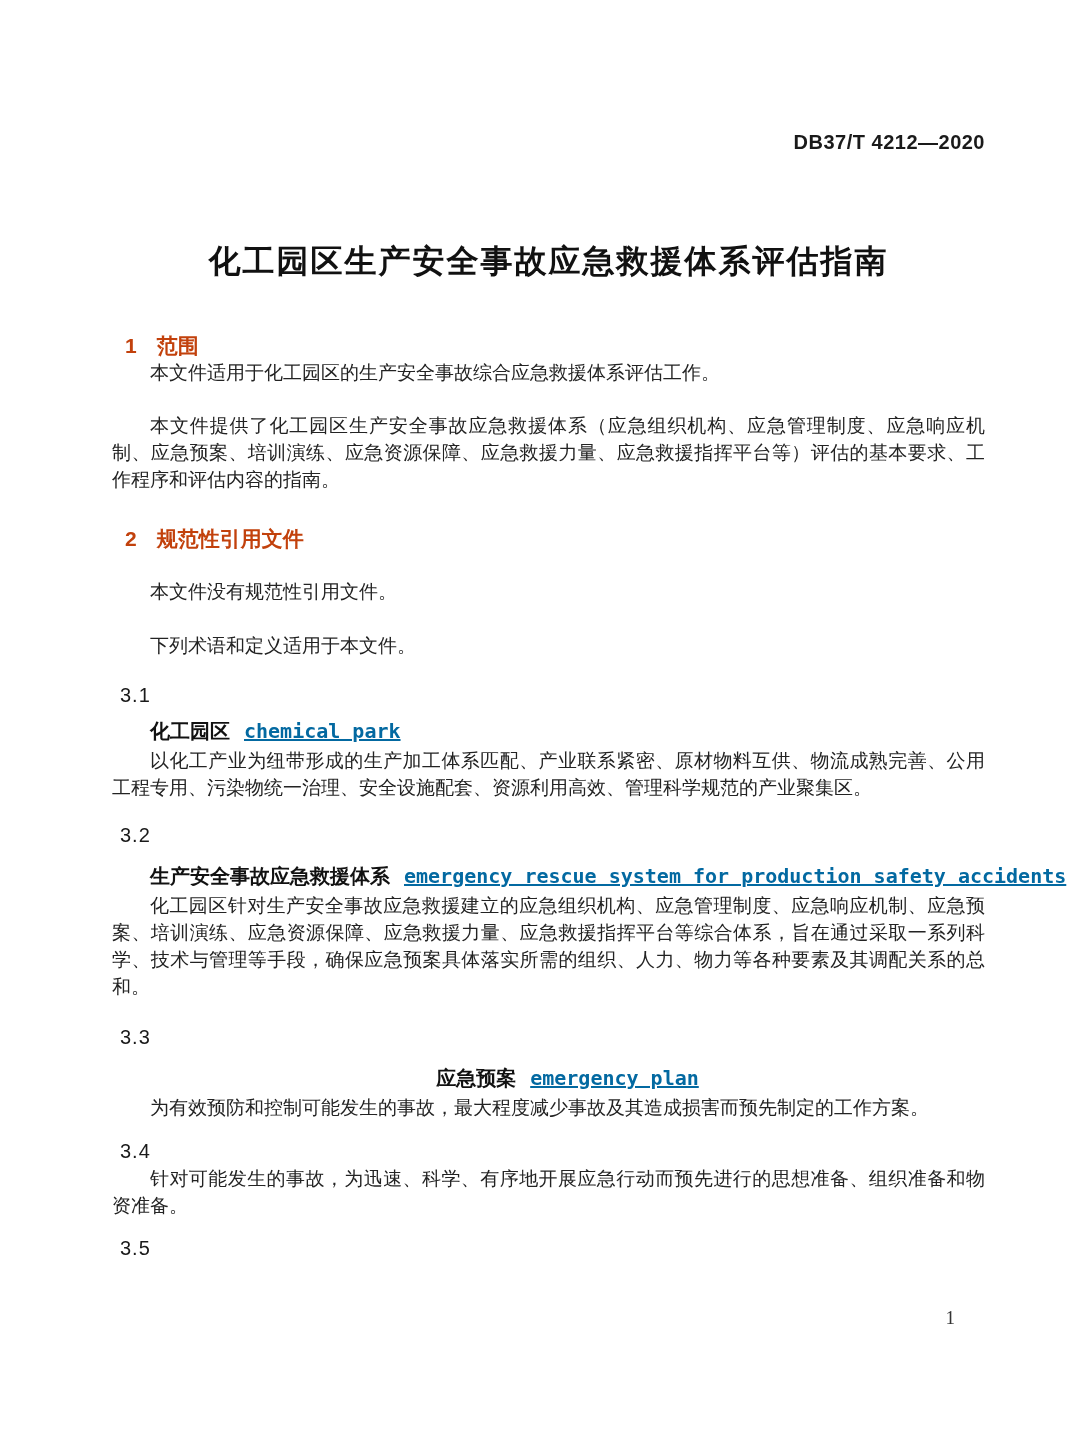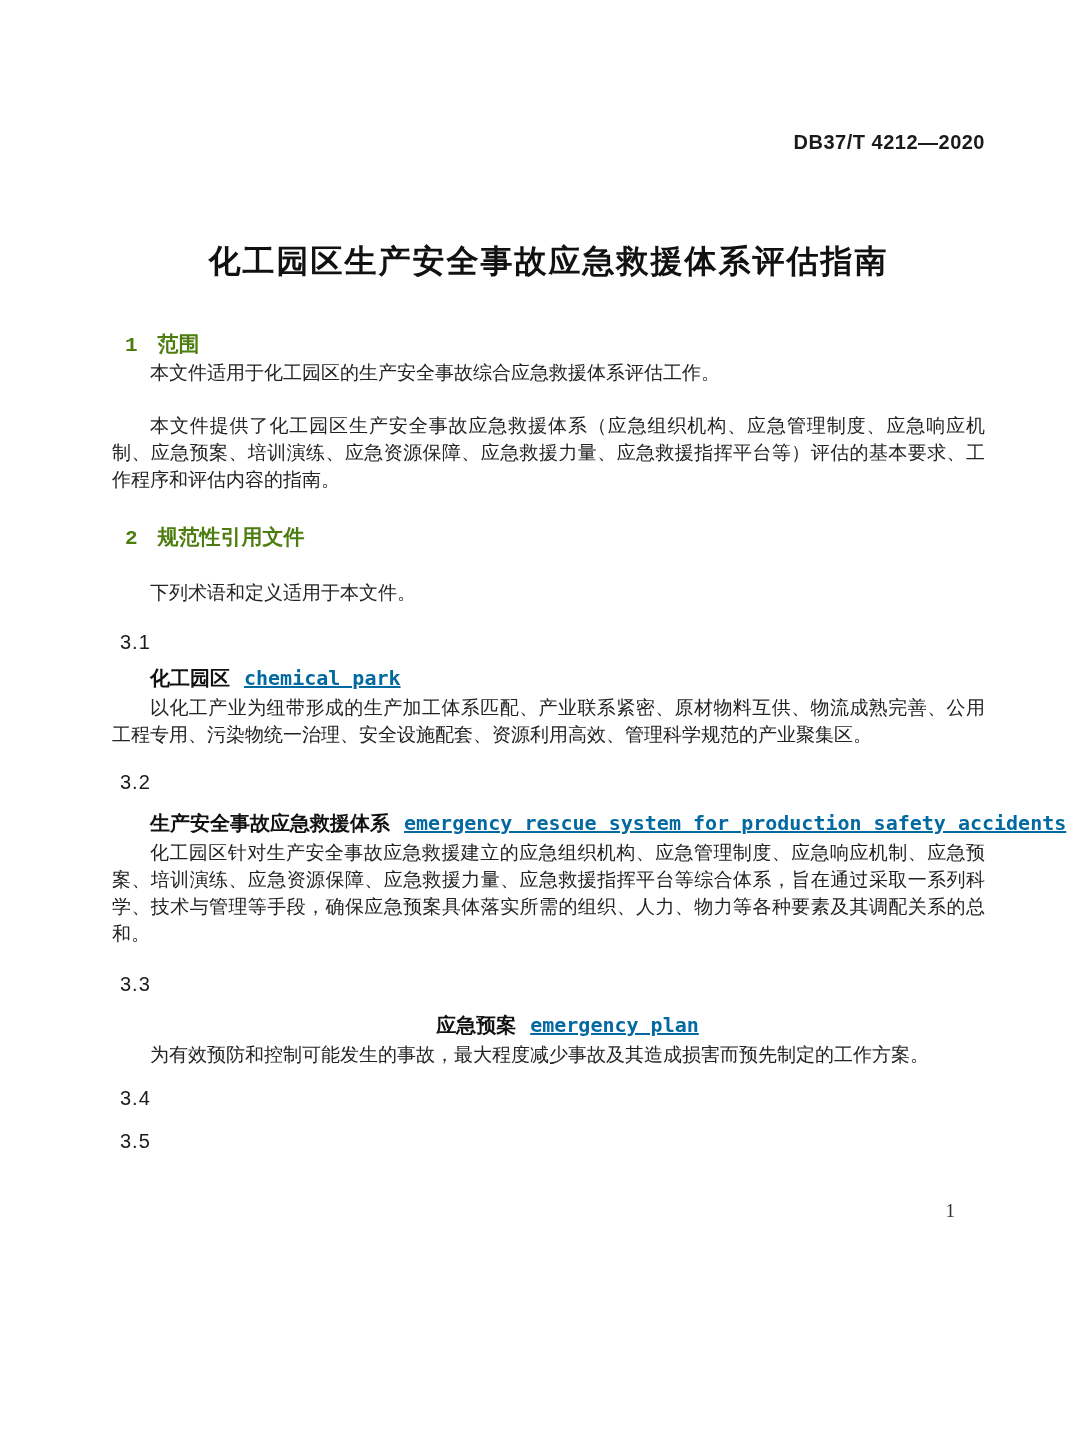--- a/index.html
+++ b/index.html
@@ -42,25 +42,25 @@
     font-family: "Liberation Sans", "DejaVu Sans", sans-serif;
     font-weight: bold;
     font-size: 32px;
     line-height: 42px;
     color: #111;
     letter-spacing: 2px;
   }
 
   
   .clause-heading {
-    font-family: Liberation Mono, monospace;
+    font-family: Liberation Sans, sans-serif;
     font-weight: bold;
     font-size: 21px;
     line-height: 27px;
-    color: #4d7c0f;
+    color: #c2410c;
     padding-left: 13px;
   }
   .clause-heading .cnum { display: inline-block; margin-right: 20px; font-weight: bold; }
 
   .ch1 { margin-top: 50px; }
   .ch2 { margin-top: 32px; }
   .ch3 { margin-top: 32px; }
 
   
   .body-para {
@@ -142,20 +142,21 @@
   </h2>
 
   <p class="body-para indent para-scope2">本文件适用于化工园区的生产安全事故综合应急救援体系评估工作。</p>
 
   <p class="body-para indent para-scope1">本文件提供了化工园区生产安全事故应急救援体系（应急组织机构、应急管理制度、应急响应机制、应急预案、培训演练、应急资源保障、应急救援力量、应急救援指挥平台等）评估的基本要求、工作程序和评估内容的指南。</p>
 
   <h2 class="clause-heading ch2">
     <span class="cnum">2</span><span class="ctitle">规范性引用文件</span>
   </h2>
 
+  <p class="body-para indent para-norm">本文件没有规范性引用文件。</p>
 
 
   <p class="body-para indent para-intro">下列术语和定义适用于本文件。</p>
 
   <div class="term-num tn31">3.1</div>
   <div class="term-line tl1">
     <span class="zh">化工园区</span><span class="en">chemical park</span>
   </div>
   <p class="body-para indent term-def">以化工产业为纽带形成的生产加工体系匹配、产业联系紧密、原材物料互供、物流成熟完善、公用工程专用、污染物统一治理、安全设施配套、资源利用高效、管理科学规范的产业聚集区。</p>
 
@@ -165,20 +166,21 @@
   </div>
   <p class="body-para indent term-def">化工园区针对生产安全事故应急救援建立的应急组织机构、应急管理制度、应急响应机制、应急预案、培训演练、应急资源保障、应急救援力量、应急救援指挥平台等综合体系，旨在通过采取一系列科学、技术与管理等手段，确保应急预案具体落实所需的组织、人力、物力等各种要素及其调配关系的总和。</p>
 
   <div class="term-num tn33">3.3</div>
   <div class="term-line tl3">
     <span class="zh">应急预案</span><span class="en">emergency plan</span>
   </div>
   <p class="body-para indent term-def">为有效预防和控制可能发生的事故，最大程度减少事故及其造成损害而预先制定的工作方案。</p>
 
   <div class="term-num tn34">3.4</div>
+  <p class="body-para indent term-def">针对可能发生的事故，为迅速、科学、有序地开展应急行动而预先进行的思想准备、组织准备和物资准备。</p>
 
   <div class="term-num tn35">3.5</div>
 
   <div class="page-footer">
     <span>1</span>
   </div>
 
 </div>
 
 </body></html>

